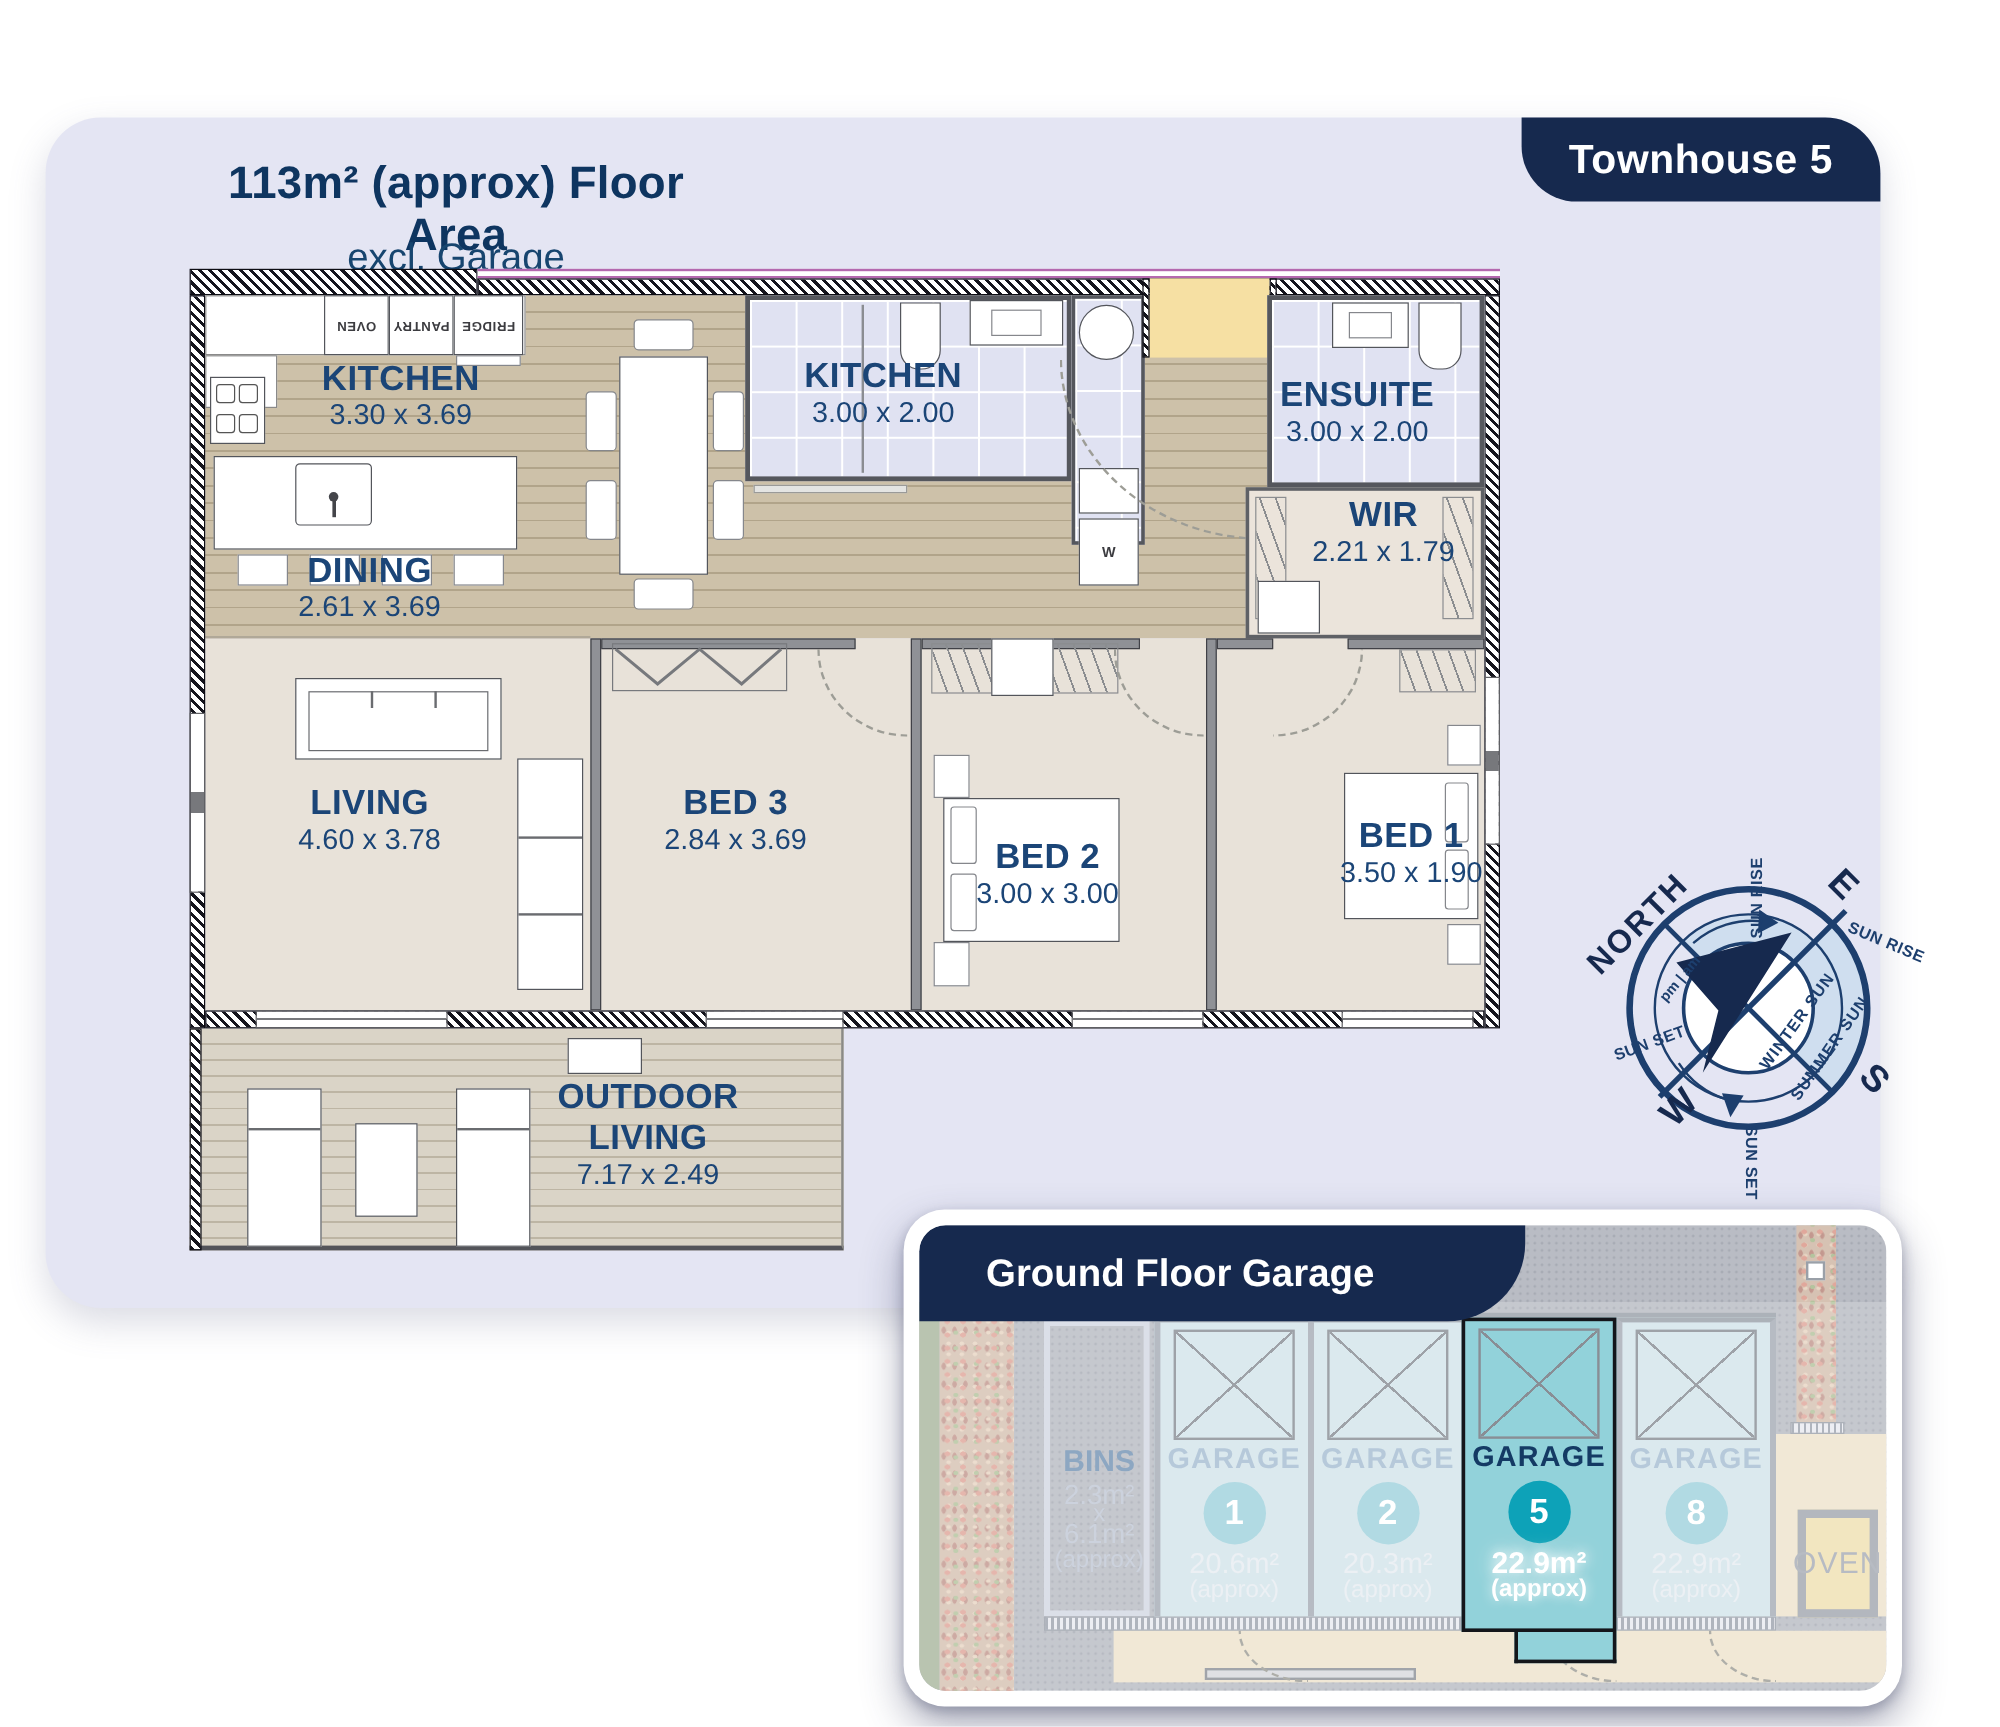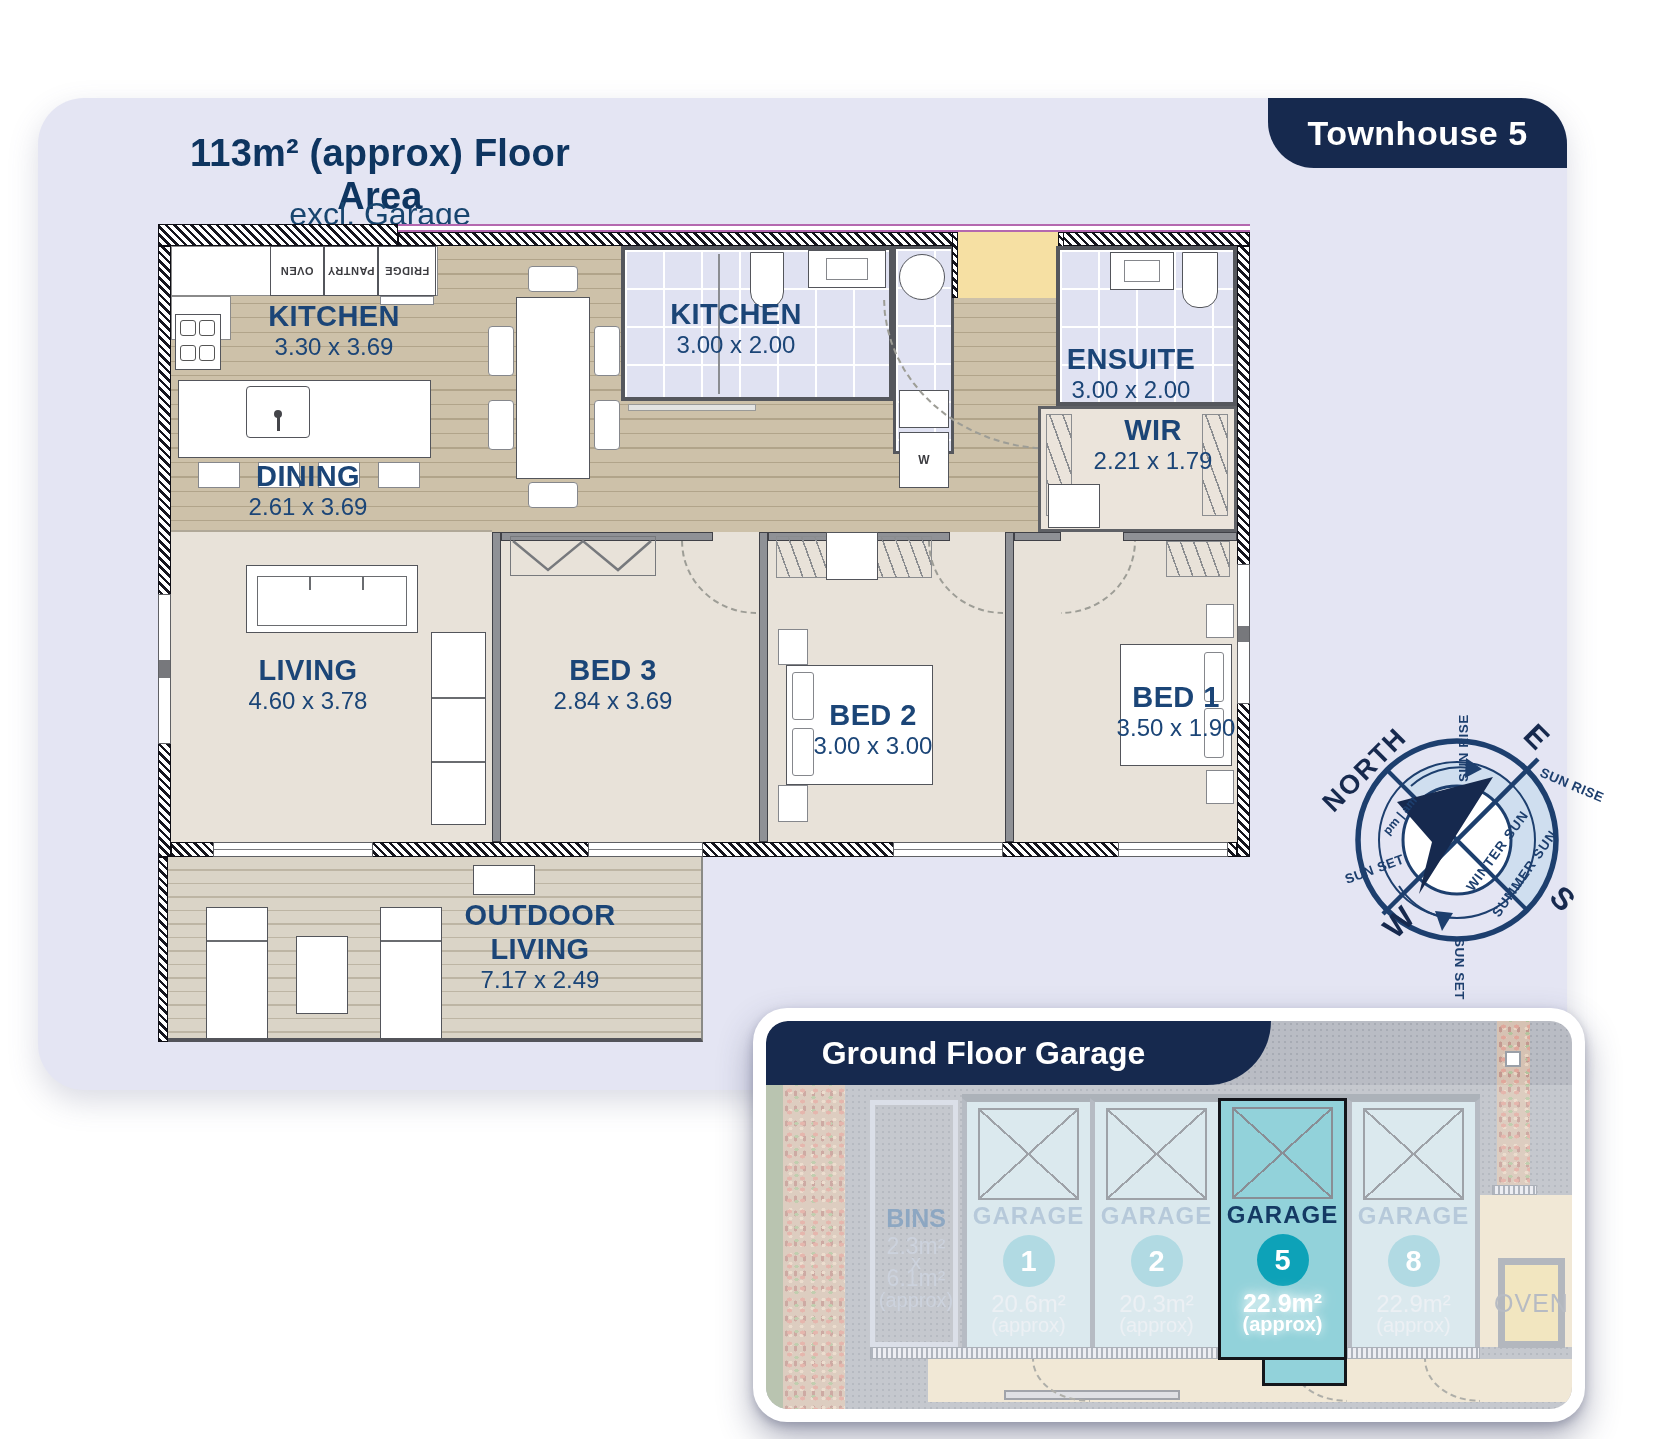--- a/index.html
+++ b/index.html
@@ -222,21 +222,21 @@
         <div class="d">3.30 x 3.69</div>
       </div>
     <div class="a rl" style="left:150px;top:266px;">
       <div class="n">DINING</div>
         <div class="d">2.61 x 3.69</div>
       </div>
     <div class="a rl" style="left:578px;top:104px;">
       <div class="n">KITCHEN</div>
         <div class="d">3.00 x 2.00</div>
       </div>
-    <div class="a rl" style="left:973px;top:120px;margin-top:29px;">
+    <div class="a rl" style="left:973px;top:120px;">
       <div class="n">ENSUITE</div>
         <div class="d">3.00 x 2.00</div>
       </div>
     <div class="a rl" style="left:995px;top:220px;">
       <div class="n">WIR</div>
         <div class="d">2.21 x 1.79</div>
       </div>
     <div class="a rl" style="left:150px;top:460px;">
       <div class="n">LIVING</div>
         <div class="d">4.60 x 3.78</div>
@@ -356,19 +356,19 @@
         </div>
 
       <div class="a" style="left:0;top:64px;width:806px;height:324px;background:rgba(255,255,255,.18);z-index:2;pointer-events:none;"></div>
 
       <div class="a binsT" style="left:150px;top:197px;font-size:25px;font-weight:700;color:#8da7c2;z-index:2;">BINS</div>
       <div class="a binsT" style="left:150px;top:225px;font-size:23px;color:#ccd2dd;z-index:2;">2.3m²</div>
       <div class="a binsT" style="left:150px;top:241px;font-size:20px;color:#ccd2dd;z-index:2;">x</div>
       <div class="a binsT" style="left:150px;top:257px;font-size:23px;color:#ccd2dd;z-index:2;">6.1m²</div>
       <div class="a binsT" style="left:150px;top:279px;font-size:20px;color:#ccd2dd;z-index:2;">(approx)</div>
 
-      <div class="a gband" style="left:0;top:0;width:505px;height:64px;padding-right:70px;z-index:4;">
+      <div class="a gband" style="left:0;top:0;width:505px;height:80px;padding-right:70px;z-index:4;">
         <span>Ground Floor Garage</span>
       </div>
     </div>
   </div>
 
 </div>
 
 </body></html>

